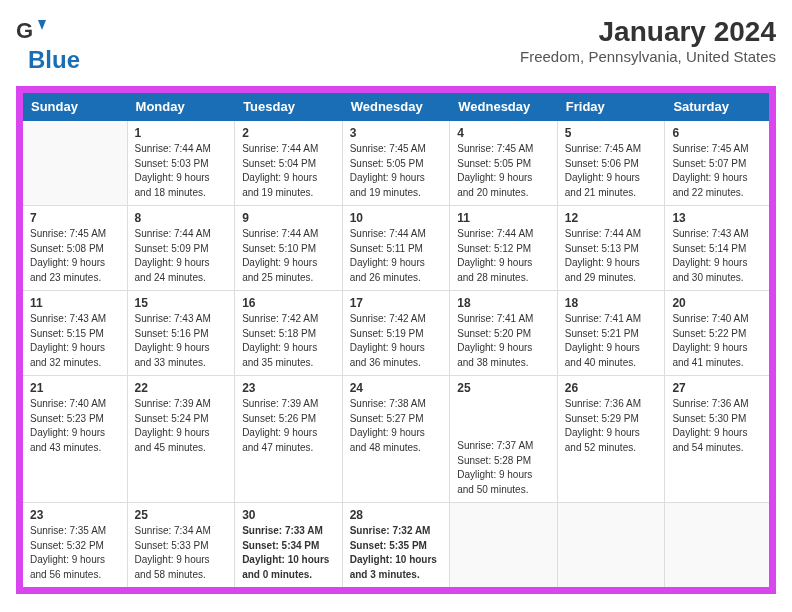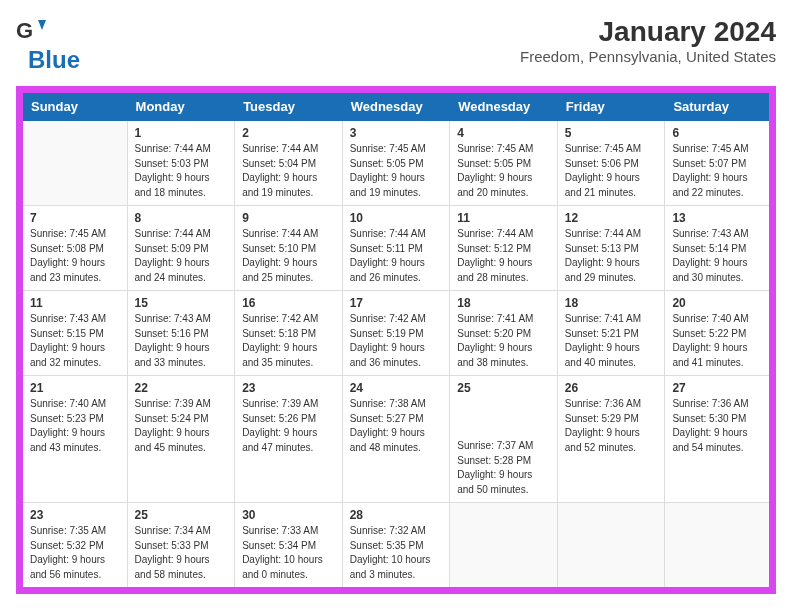--- a/index.html
+++ b/index.html
@@ -316,28 +316,28 @@
         </td>
         <td>
           <span class="day-num">25</span>
           <div class="day-info" style="white-space: pre-line;">Sunrise: 7:34 AM
 Sunset: 5:33 PM
 Daylight: 9 hours
 and 58 minutes.</div>
         </td>
         <td>
           <span class="day-num">30</span>
-          <div class="day-info" style="white-space: pre-line;">Sunrise: 7:33 AM
+          <div class="day-info" style="white-space: pre-line; font-weight: bold;">Sunrise: 7:33 AM
 Sunset: 5:34 PM
 Daylight: 10 hours
 and 0 minutes.</div>
         </td>
         <td>
           <span class="day-num">28</span>
-          <div class="day-info" style="white-space: pre-line;">Sunrise: 7:32 AM
+          <div class="day-info" style="white-space: pre-line; font-weight: bold;">Sunrise: 7:32 AM
 Sunset: 5:35 PM
 Daylight: 10 hours
 and 3 minutes.</div>
         </td>
         <td class="empty-cell"></td>
         <td class="empty-cell"></td>
         <td class="empty-cell"></td>
       </tr>
     </tbody>
 </table>

